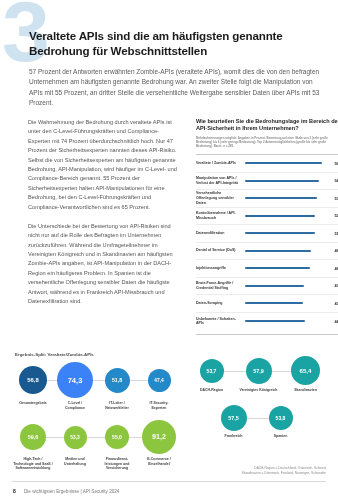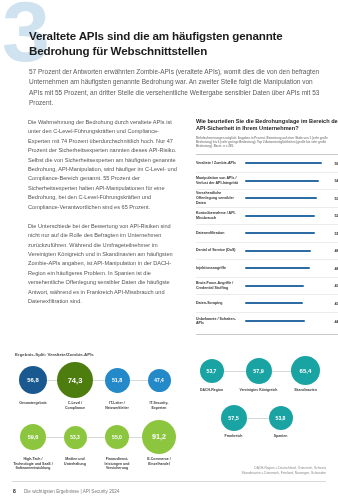--- a/index.html
+++ b/index.html
@@ -226,21 +226,21 @@
         <div class="cnode" style="width: 42px;">
           <div style="height: 4px;"></div>
           <div class="bub" style="width: 28px; height: 28px; background: rgb(25, 89, 143); font-size: 5.88px;">56,8</div>
           <div class="clab" style="margin-top: 7px;">
             <div>Gesamtergebnis</div>
           </div>
         </div>
         <div class="cnode" style="width: 42px;">
           <div class="connector" style="left: -21px; width: 42px; top: 18px;"></div>
           <div style="height: 0px;"></div>
-          <div class="bub" style="width: 36px; height: 36px; background: #4d7c0f; font-size: 7.56px; text-align: right;">74,3</div>
+          <div class="bub" style="width: 36px; height: 36px; background: #3b82f6; font-size: 7.56px; text-align: right;">74,3</div>
           <div class="clab" style="margin-top: 3px;">
             <div>C-Level /</div>
             <div>Compliance</div>
           </div>
         </div>
         <div class="cnode" style="width: 42px;">
           <div class="connector" style="left: -21px; width: 42px; top: 18px;"></div>
           <div style="height: 5.5px;"></div>
           <div class="bub" style="width: 25px; height: 25px; background: rgb(35, 137, 200); font-size: 5.25px;">51,8</div>
           <div class="clab" style="margin-top: 8.5px;">

